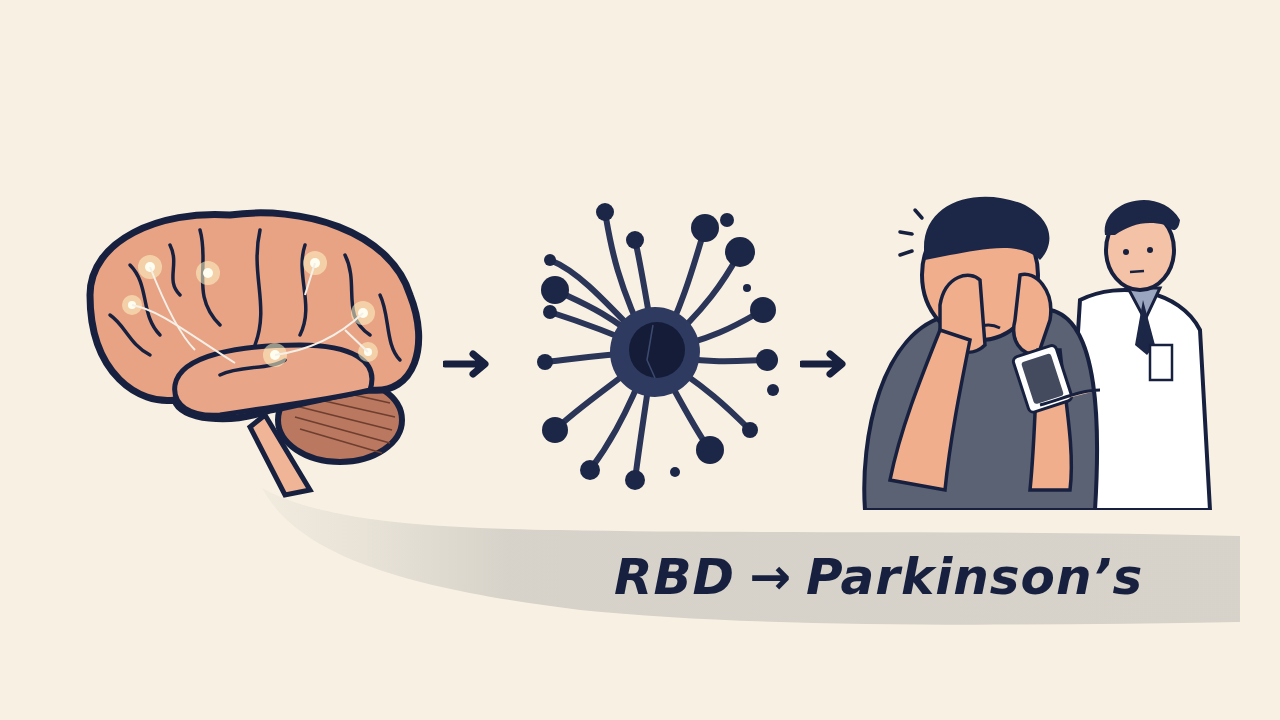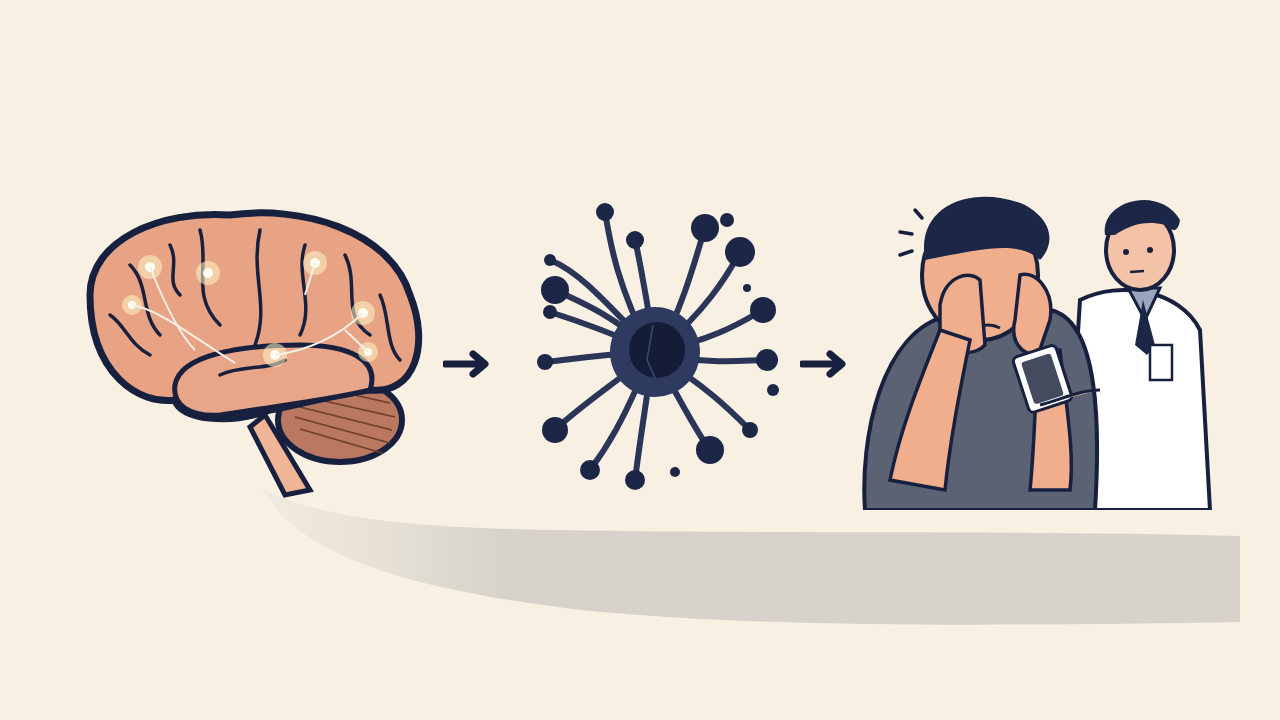--- a/index.html
+++ b/index.html
@@ -168,13 +168,16 @@
     <rect x="167" y="177" width="31" height="44" rx="3" transform="rotate(-18 182 199)" fill="#454b5e"></rect>
     <path d="M180,225 C200,220 220,210 240,210" stroke="#17213f" stroke-width="3" fill="#f4c2a6"></path>
 
     <g stroke="#17213f" stroke-width="3.5" stroke-linecap="round">
       <path d="M55,30 L62,38"></path>
         <path d="M40,52 L52,54"></path>
         <path d="M40,75 L52,71"></path>
     </g>
   </svg>
 
+  <div class="caption">
+    <span>RBD</span><span class="arrow">→</span><span>Parkinson’s</span>
+  </div>
 </div>
 
 </body></html>

